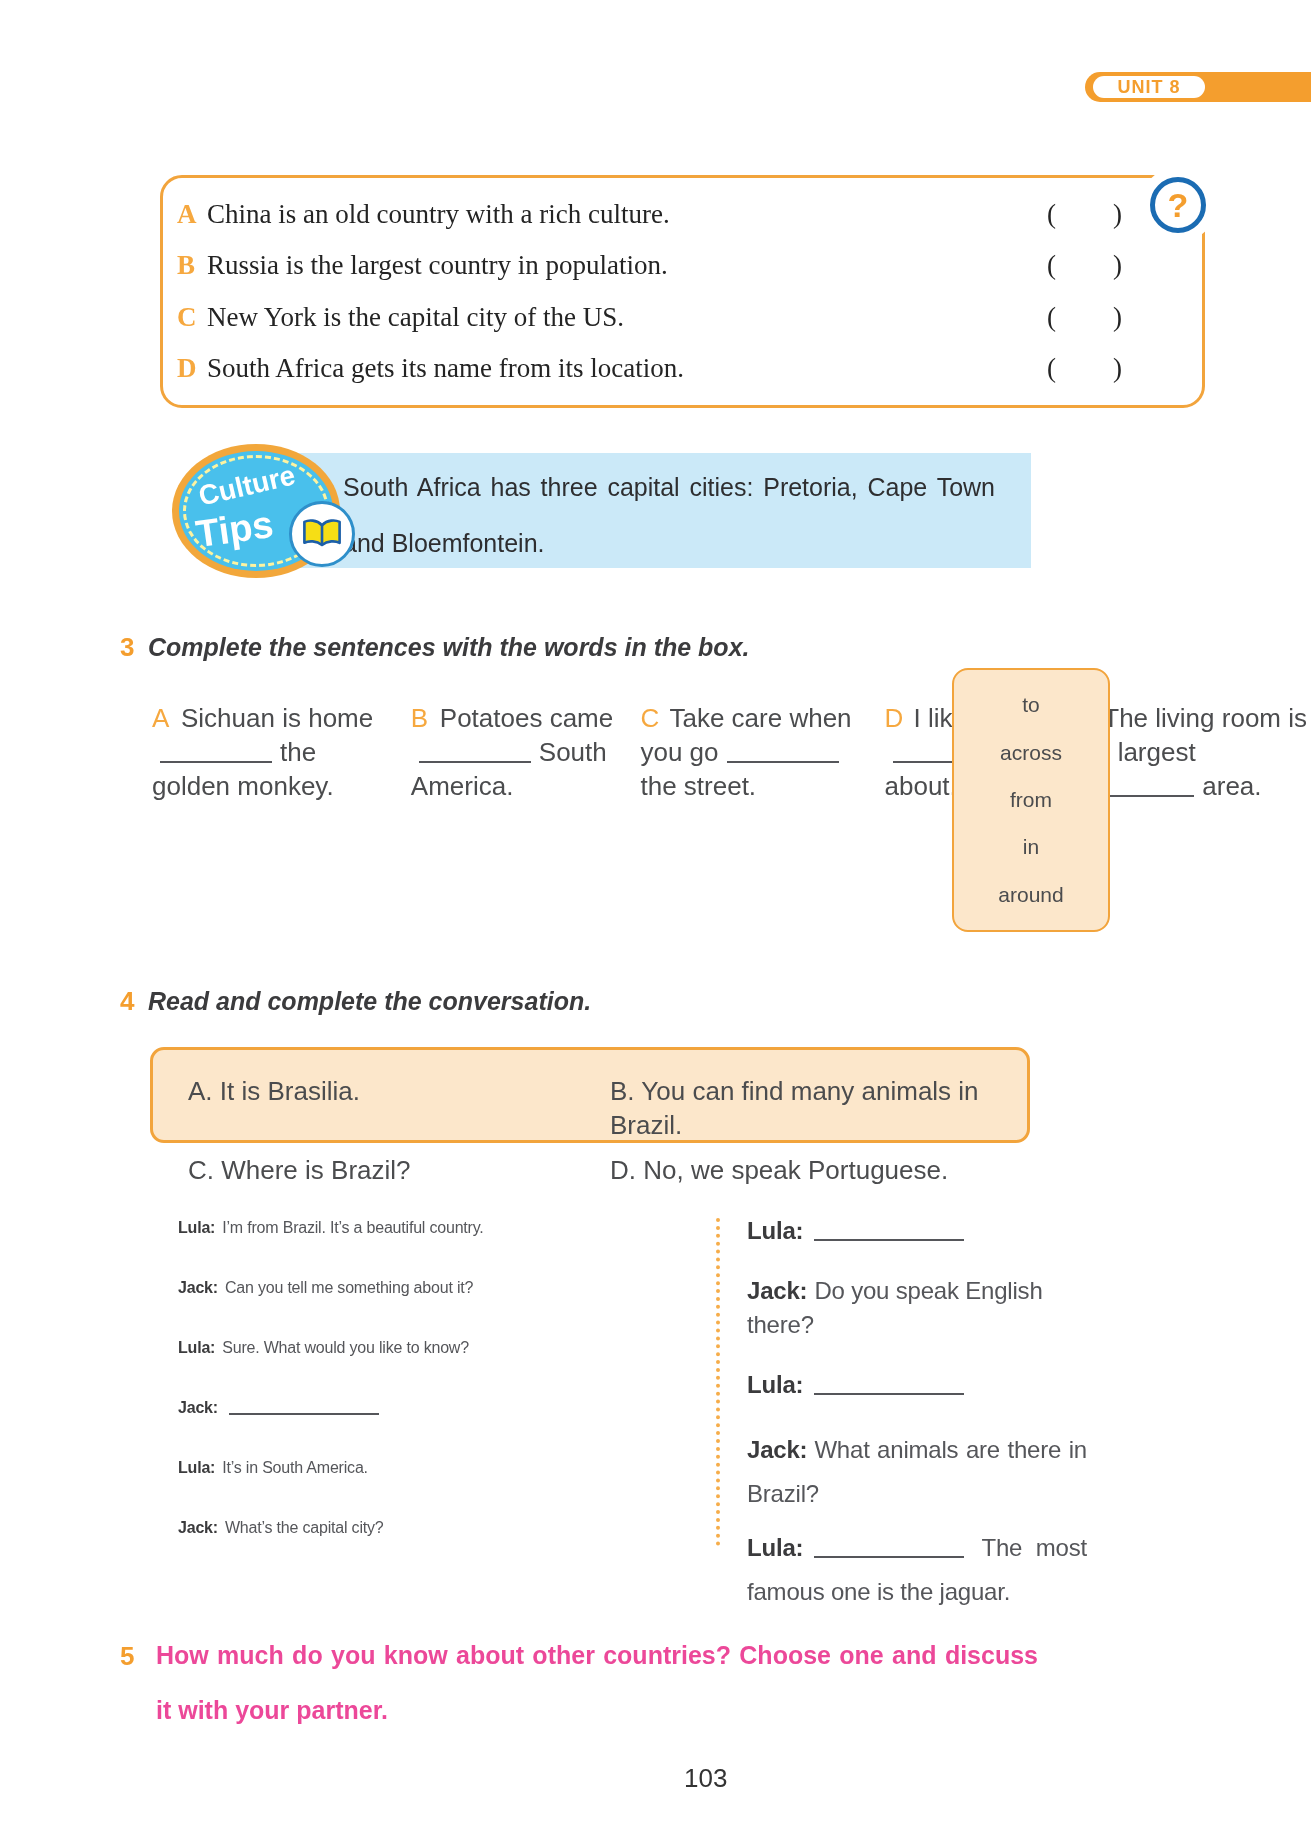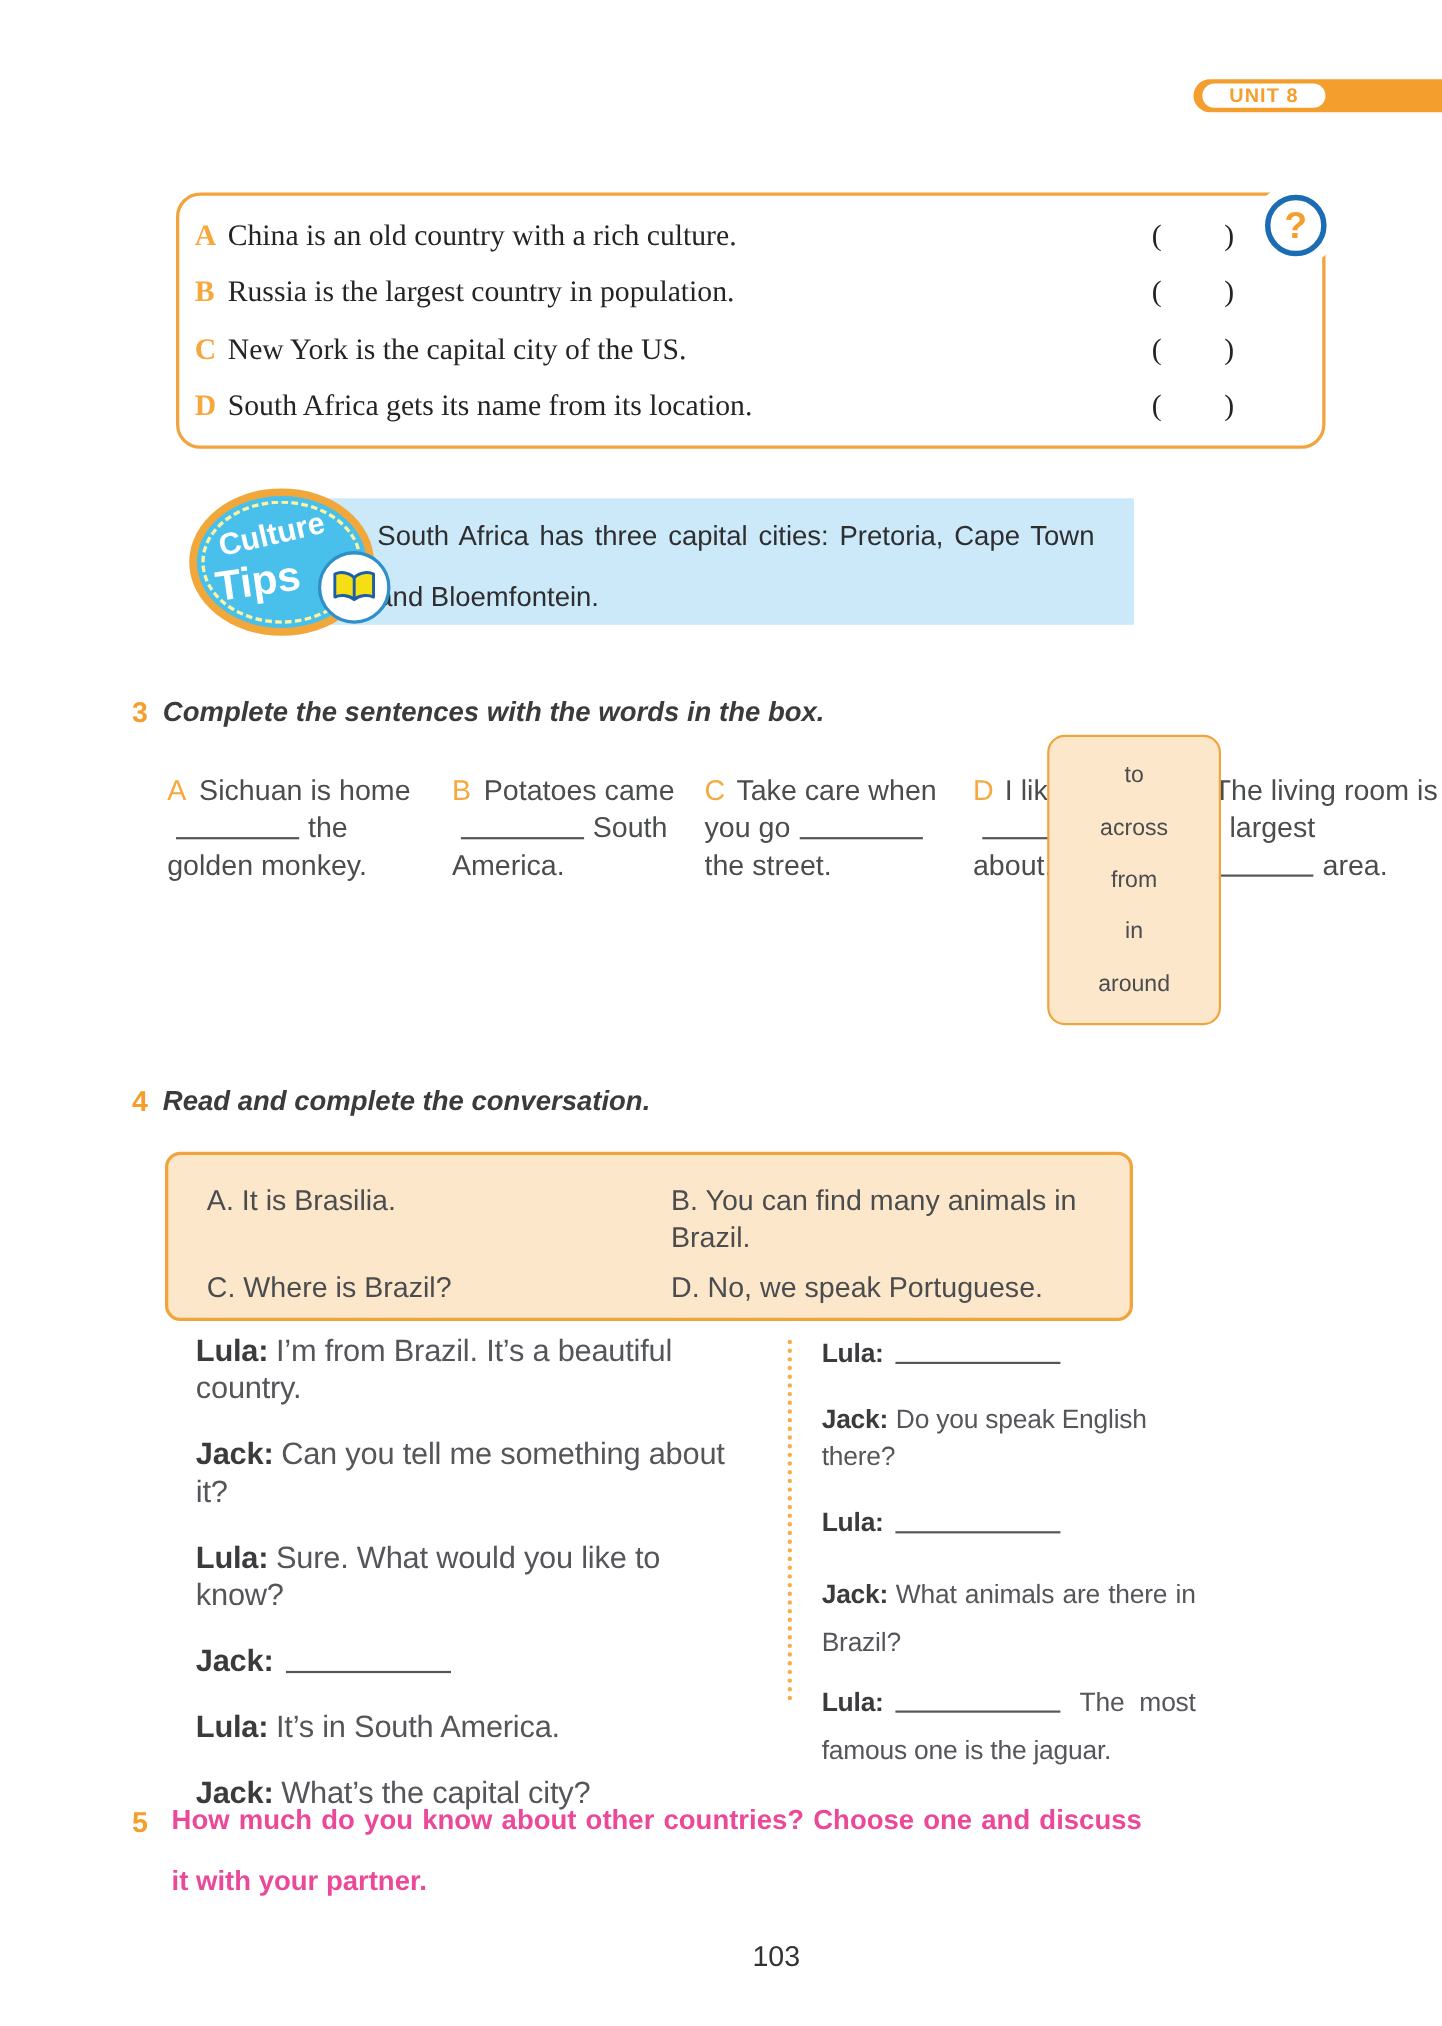--- a/index.html
+++ b/index.html
@@ -57,26 +57,26 @@
   .blank{display:inline-block;border-bottom:2px solid #55565A;height:22px;vertical-align:-2px;}
   .blank-ex3{width:112px;margin:0 8px;}
   .blank-conv{width:150px;margin:0 4px;}
 
   .word-box{position:absolute;left:952px;top:668px;width:158px;height:264px;box-sizing:border-box;
             background:#FCE7CB;border:2px solid #F2A43C;border-radius:16px;display:flex;
             flex-direction:column;justify-content:space-evenly;align-items:center;
             font-size:21px;color:#4B4C4E;}
 
   
-  .opt-box{position:absolute;left:150px;top:1047px;width:880px;height:154px;box-sizing:border-box;
+  .opt-box{position:absolute;left:150px;top:1047px;width:880px;height:96px;box-sizing:border-box;
            background:#FCE7CB;border:3px solid #F2A43C;border-radius:14px;padding:24px 0 0 35px;}
   .opt-grid{display:grid;grid-template-columns:422px auto;row-gap:11px;font-size:26px;
             color:#4B4C4E;line-height:34px;}
 
-  .conv-left{position:absolute;left:178px;top:1211px;width:505px;font-size:28px;color:#55565A;
+  .conv-left{position:absolute;left:178px;top:1211px;width:505px;font-size:16px;color:#55565A;
              letter-spacing:-0.2px;}
   .conv-left p{margin:0 0 26px;line-height:34px;}
   .conv-right{position:absolute;left:747px;top:1214px;width:340px;font-size:24px;color:#55565A;
               letter-spacing:-0.2px;}
   .conv-right p{margin:0 0 26px;line-height:34px;}
   .conv-right p.multi{line-height:44px;margin-bottom:10px;text-align:justify;}
   .spk{font-weight:bold;color:#3B3B3D;margin-right:7px;}
   .divider{position:absolute;left:716px;top:1218px;height:328px;border-left:4px dotted #F6AD4A;}
 
   

